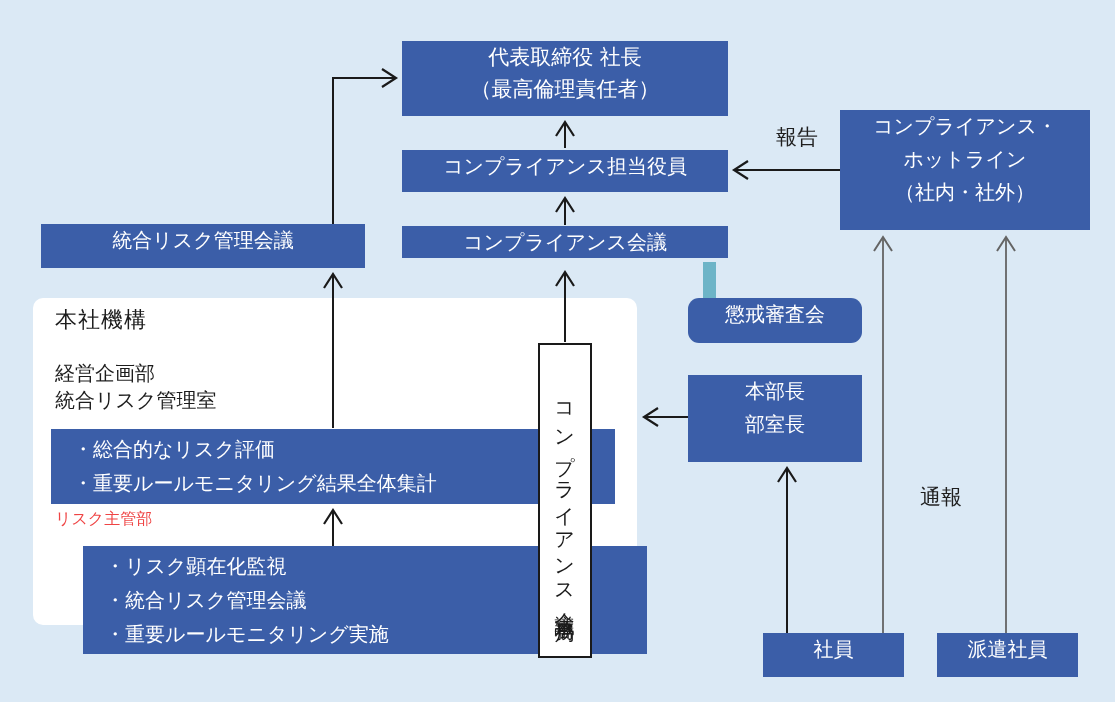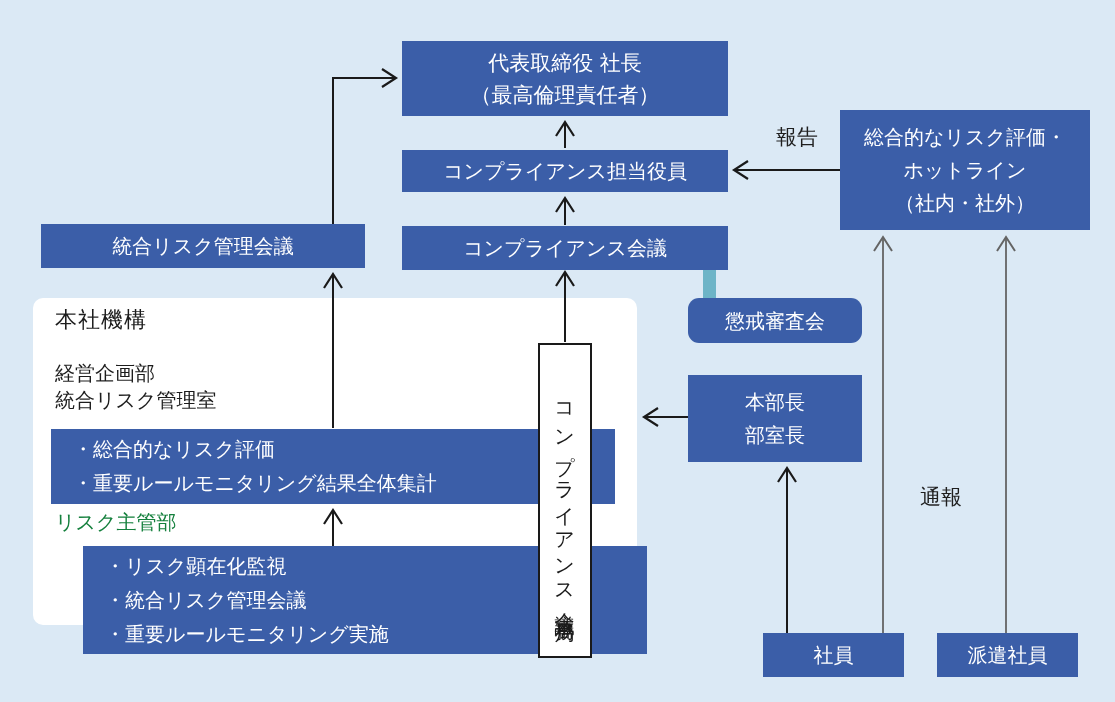--- a/index.html
+++ b/index.html
@@ -6,30 +6,30 @@
   body{font-family:"DejaVu Sans","Liberation Sans",sans-serif;}
   .stage{position:relative;width:1115px;height:702px;background:#dbe9f5;overflow:hidden;}
 
   
   .wires{position:absolute;left:0;top:0;width:1115px;height:702px;z-index:2;pointer-events:none;}
 
   
   .panel{position:absolute;left:33px;top:298px;width:604px;height:327px;background:#ffffff;z-index:1;border-radius:10px;}
   .panel-title{position:absolute;left:22px;top:7px;font-size:22px;color:#1c1c1c;letter-spacing:1px;}
   .dept-name{position:absolute;left:22px;top:62px;font-size:20px;color:#1c1c1c;line-height:27px;}
-  .dept2-name{position:absolute;left:22px;top:211px;font-size:20px;color:#15803d;}
+  .dept2-name{position:absolute;left:22px;top:211px;font-size:16px;color:#ef4444;}
   .task-box{position:absolute;left:18px;background:#3b5ea8;color:#ffffff;font-size:20px;line-height:34px;padding:3px 0 0 22px;box-sizing:border-box;}
   .task-box.one{top:131px;width:564px;height:75px;}
   .task-box.two{top:248px;width:564px;height:108px;margin-left:32px;}
 
   
-  .node{position:absolute;background:#3b5ea8;color:#ffffff;display:flex;flex-direction:column;align-items:center;justify-content:center;text-align:center;font-size:20px;line-height:32px;z-index:3;}
+  .node{position:absolute;background:#3b5ea8;color:#ffffff;display:flex;flex-direction:column;align-items:center;justify-content:flex-start;text-align:center;font-size:20px;line-height:32px;z-index:3;}
   .n-president{left:402px;top:41px;width:326px;height:75px;font-size:21px;}
   .n-officer{left:402px;top:150px;width:326px;height:42px;}
-  .n-meeting{left:402px;top:226px;width:326px;height:44px;}
+  .n-meeting{left:402px;top:226px;width:326px;height:32px;}
   .n-riskmeeting{left:41px;top:224px;width:324px;height:44px;}
   .n-hotline{left:840px;top:110px;width:250px;height:120px;line-height:33px;}
   .n-disciplinary{left:688px;top:298px;width:174px;height:45px;border-radius:11px;}
   .n-division{left:688px;top:375px;width:174px;height:87px;line-height:33px;}
   .n-employee{left:763px;top:633px;width:141px;height:44px;}
   .n-temp{left:937px;top:633px;width:141px;height:44px;}
 
   
   .secretariat{position:absolute;left:538px;top:343px;width:54px;height:315px;background:#ffffff;border:2px solid #1a1a1a;box-sizing:border-box;z-index:4;display:flex;align-items:center;justify-content:center;}
   .secretariat span{writing-mode:vertical-rl;text-orientation:upright;font-size:20px;color:#1a1a1a;letter-spacing:3px;line-height:1;}
@@ -98,21 +98,21 @@
 
   <div class="node n-meeting">
     <div>コンプライアンス会議</div>
   </div>
 
   <div class="node n-riskmeeting">
     <div>統合リスク管理会議</div>
   </div>
 
   <div class="node n-hotline">
-    <div>総合的なリスク評価・</div>
+    <div>コンプライアンス・</div>
     <div>ホットライン</div>
     <div>（社内・社外）</div>
   </div>
 
   <div class="node n-disciplinary">
     <div>懲戒審査会</div>
   </div>
 
   <div class="node n-division">
     <div>本部長</div>

